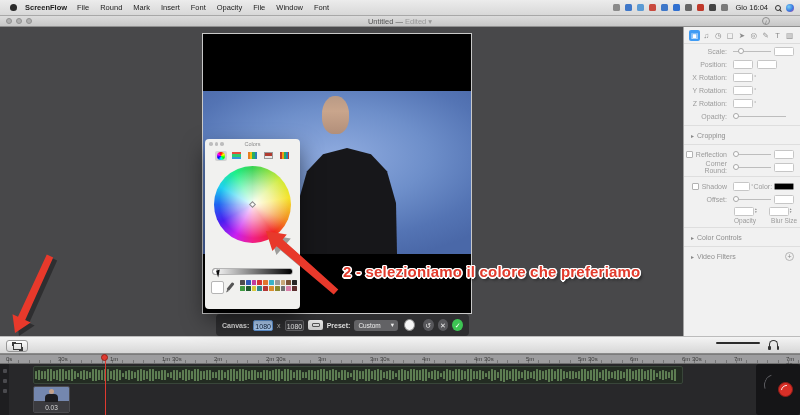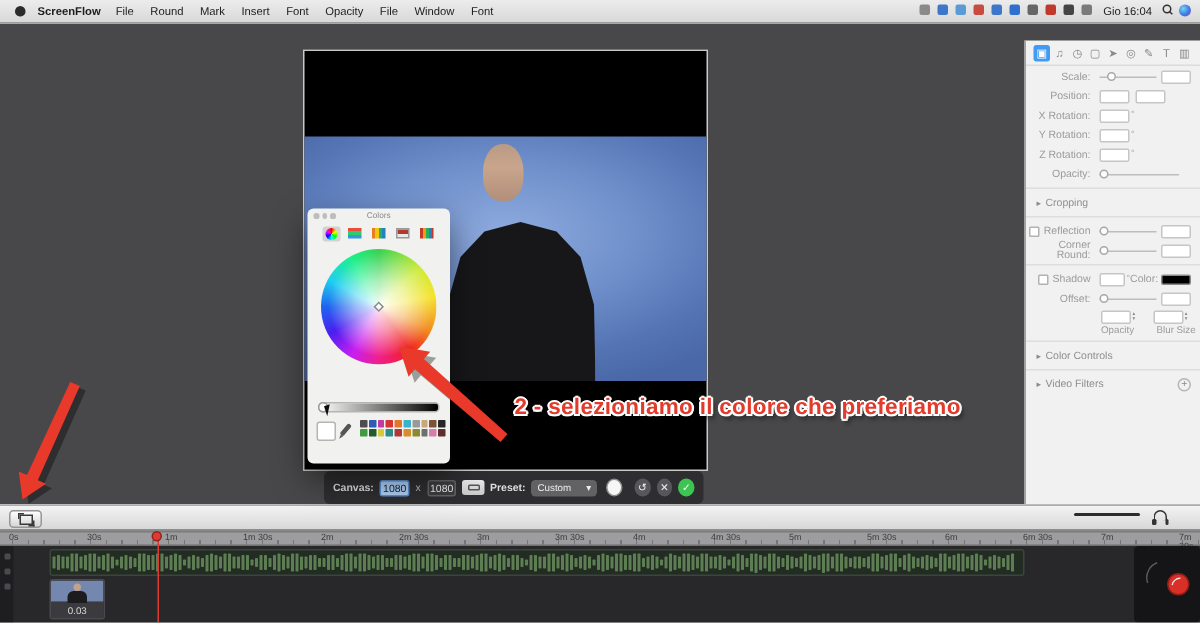--- a/index.html
+++ b/index.html
@@ -5,21 +5,21 @@
   *{box-sizing:border-box;margin:0;padding:0;font-family:"Liberation Sans",sans-serif}
   html,body{width:800px;height:415px;overflow:hidden}
   #app{position:relative;width:800px;height:415px;background:#48484a;overflow:hidden}
   .abs{position:absolute}
 
   
   .menubar{left:0;top:0;width:800px;height:16px;background:linear-gradient(#ececec,#d8d8d8);border-bottom:1px solid #a8a8a8;display:flex;align-items:center;padding:0 6px;font-size:7.5px;color:#1c1c1c}
   .applelogo{width:7px;height:7px;background:#2b2b2b;border-radius:50% 50% 46% 46%;margin:0 8px 0 4px}
   .appname{font-weight:bold;margin-right:10px}
   .menuitems{display:flex;gap:11px}
-  .mright{margin-left:auto;display:flex;align-items:flex-start;gap:5px}
+  .mright{margin-left:auto;display:flex;align-items:center;gap:5px}
   .sticon{width:7px;height:7px;border-radius:1.5px;display:inline-block}
   .clock{font-size:7.5px;color:#222;margin:0 2px}
   .searchicon{width:6px;height:6px;border:1px solid #333;border-radius:50%;position:relative}
   .searchicon::after{content:"";position:absolute;width:3px;height:1px;background:#333;right:-2px;bottom:-1px;transform:rotate(45deg)}
   .siri{width:8px;height:8px;border-radius:50%;background:radial-gradient(circle at 35% 35%,#7ad0f5,#3a7be0 55%,#c43a9e)}
 
   
   .titlebar{left:0;top:16px;width:800px;height:11px;background:linear-gradient(#dcdcdc,#c7c7c7);border-bottom:1px solid #8f8f8f;display:flex;align-items:center}
   .tlights{display:flex;gap:4px;margin-left:6px}
   .tlight{width:6px;height:6px;border-radius:50%;background:#b0b0b0;border:0.5px solid #909090}
@@ -177,20 +177,33 @@
           <span class="sticon" style="background: rgb(192, 57, 43);"></span>
           <span class="sticon" style="background: rgb(68, 68, 68);"></span>
           <span class="sticon" style="background: rgb(122, 122, 122);"></span>
         </span>
       <span class="clock">Gio 16:04</span>
       <span class="searchicon"></span>
       <span class="siri"></span>
     </span>
   </div>
 
+  <div class="titlebar abs">
+    <span class="tlights">
+      <span class="tlight"></span>
+      <span class="tlight"></span>
+      <span class="tlight"></span>
+    </span>
+    <span class="wtitle">
+      <span>Untitled —</span>
+      <span class="edited">Edited</span>
+      <span class="edited">▾</span>
+    </span>
+    <span class="infobtn">i</span>
+  </div>
 
   <div class="canvasframe abs">
     <div class="videoband">
       <div class="head"></div>
       <div class="body"></div>
     </div>
   </div>
 
   <div class="colorswin abs">
     <div class="cw-title">

